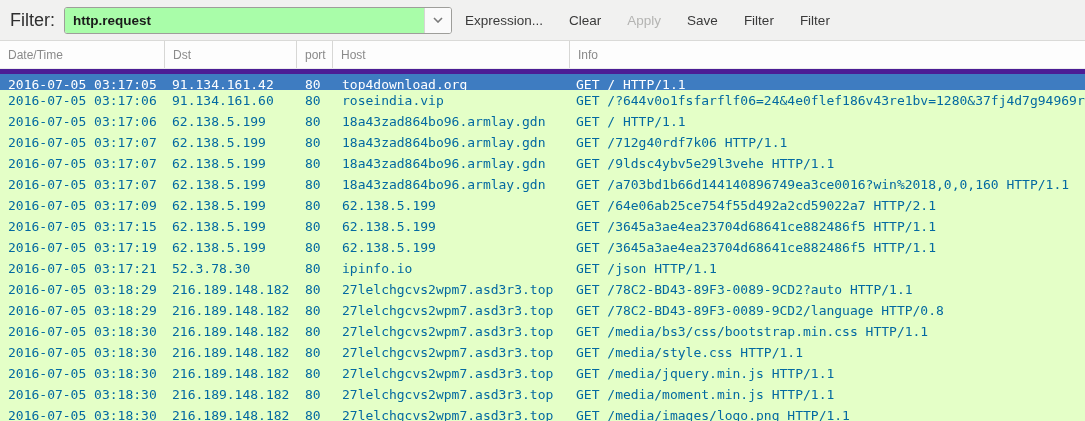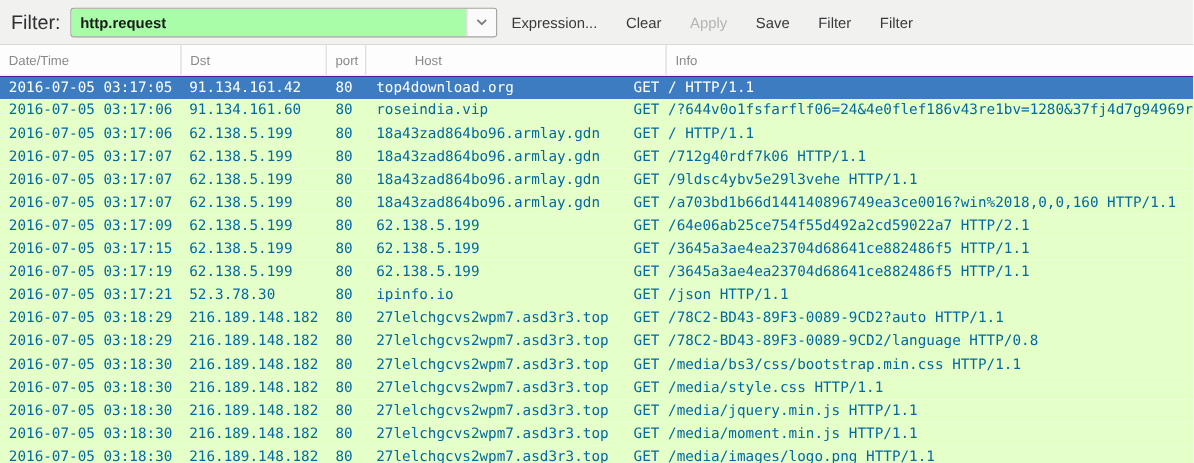--- a/index.html
+++ b/index.html
@@ -28,31 +28,31 @@
            border-bottom:1px solid #ececec; color:#8a8a8a; font-size:12px; }
   .th { display:flex; align-items:center; padding-left:8px; white-space:nowrap;
         overflow:hidden; border-right:1px solid #d7d7d5; }
   .th:last-child { border-right:none; }
 
   
   .tbody { flex:1; overflow:hidden; background:#fff; }
   .row { display:flex; height:21px; line-height:21px; background:var(--row-bg);
          font-family:"DejaVu Sans Mono", monospace; font-size:13px; color:#0369a1;
          white-space:nowrap; }
-  .row.selected { background:var(--sel-bg); color:#ffffff; border-top:1px solid #4c1d95; }
+  .row.selected { background:var(--sel-bg); color:#ffffff; border-top:5px solid #4c1d95; }
   .cell { overflow:hidden; white-space:nowrap; flex:none; }
   .c-datetime { width:165px; padding-left:8px; }
   .c-dst      { width:132px; padding-left:7px; }
   .c-port     { width:36px;  padding-left:8px; }
   .c-host     { width:237px; padding-left:9px; }
   .c-info     { flex:1 1 auto; padding-left:6px; }
   .w-datetime { width:165px; }
   .w-dst      { width:132px; }
   .w-port     { width:36px; }
-  .w-host     { width:237px;margin-left:36px; }
+  .w-host     { width:237px; }
   .w-info     { flex:1 1 auto; }
 </style>
 </head>
 <body>
 
 <div class="app">
 
   <div class="toolbar">
     <span class="filter-label">Filter:</span>
     <div class="combo">

